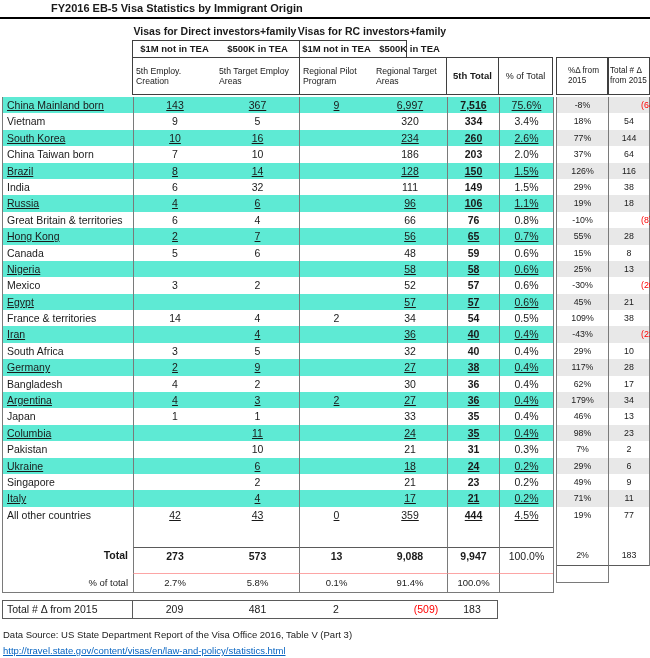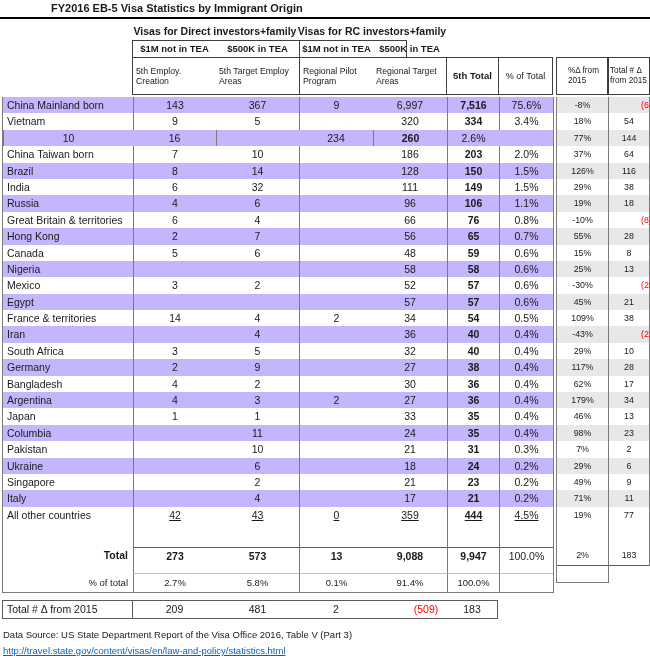--- a/index.html
+++ b/index.html
@@ -26,21 +26,21 @@
   #hc-main { left:132px; width:315px; display:grid; grid-template-columns:83px 83px 74px 73px; }
   #hc-main .hcell { display:flex; align-items:center; justify-content:center; padding:0 3px; }
   #hc-total { left:446px; width:53px; font-weight:bold; font-size:9.5px; display:flex; align-items:center; justify-content:center; }
   #hc-pct  { left:498px; width:55px; font-size:9px; display:flex; align-items:center; justify-content:center; }
   #hc-dpct { left:556px; width:53px; font-size:8.2px; display:flex; align-items:center; justify-content:center;padding-left:11px; }
   #hc-dnum { left:607px; width:43px; font-size:8.2px; display:flex; align-items:center; justify-content:center; padding:0 2px; }
 
   
   .mtable { position:absolute; left:2px; top:97px; width:552px; border-left:1px solid #7a7a7a; border-right:1px solid #7a7a7a; border-bottom:1px solid #7a7a7a; }
   .mrow { display:grid; grid-template-columns:130px 83px 83px 74px 74px 52px 54px; height:16.4px; }
-  .mrow.stripe { background:#c4b5fd; }
+  .mrow.stripe { background:#5eead4;text-decoration:underline; }
   .cell { font-size:10.5px; line-height:16.4px; white-space:nowrap; overflow:hidden; }
   .cname { padding-left:4px; text-align:left; }
   .cnum  { text-align:center; }
   .div-l { border-left:1px solid #7a7a7a; }
   .bold  { font-weight:bold; }
   .u     { text-decoration:underline; }
   .neg   { color:#ff0000;padding-left:32px; }
   .mrow.gap { height:24px; }
   .mrow.trow-total { height:27px; }
   .trow-total .cell { line-height:17px; }
@@ -113,20 +113,21 @@
         <div class="mrow">
           <div class="cell cname">Vietnam</div>
           <div class="cell cnum div-l">9</div>
           <div class="cell cnum">5</div>
           <div class="cell cnum div-l"></div>
           <div class="cell cnum">320</div>
           <div class="cell cnum div-l bold">334</div>
           <div class="cell cnum div-l">3.4%</div>
         </div>
         <div class="mrow stripe">
+          <div class="cell cname">South Korea</div>
           <div class="cell cnum div-l">10</div>
           <div class="cell cnum">16</div>
           <div class="cell cnum div-l"></div>
           <div class="cell cnum">234</div>
           <div class="cell cnum div-l bold">260</div>
           <div class="cell cnum div-l">2.6%</div>
         </div>
         <div class="mrow">
           <div class="cell cname">China Taiwan born</div>
           <div class="cell cnum div-l">7</div>

